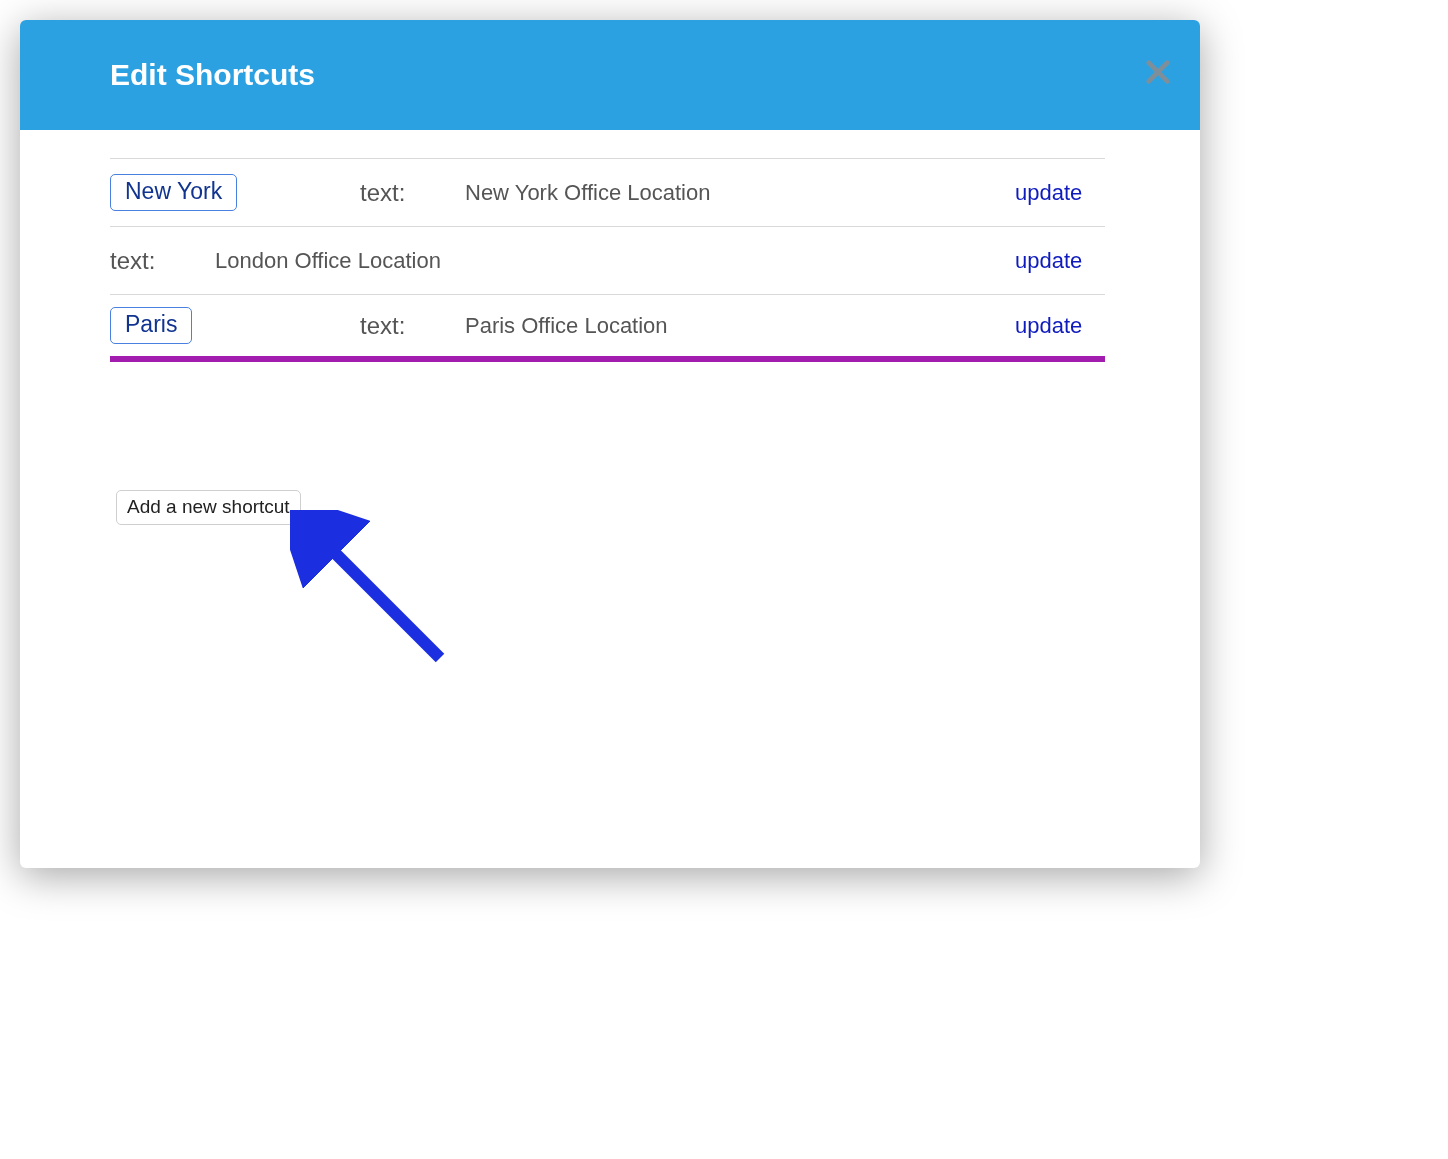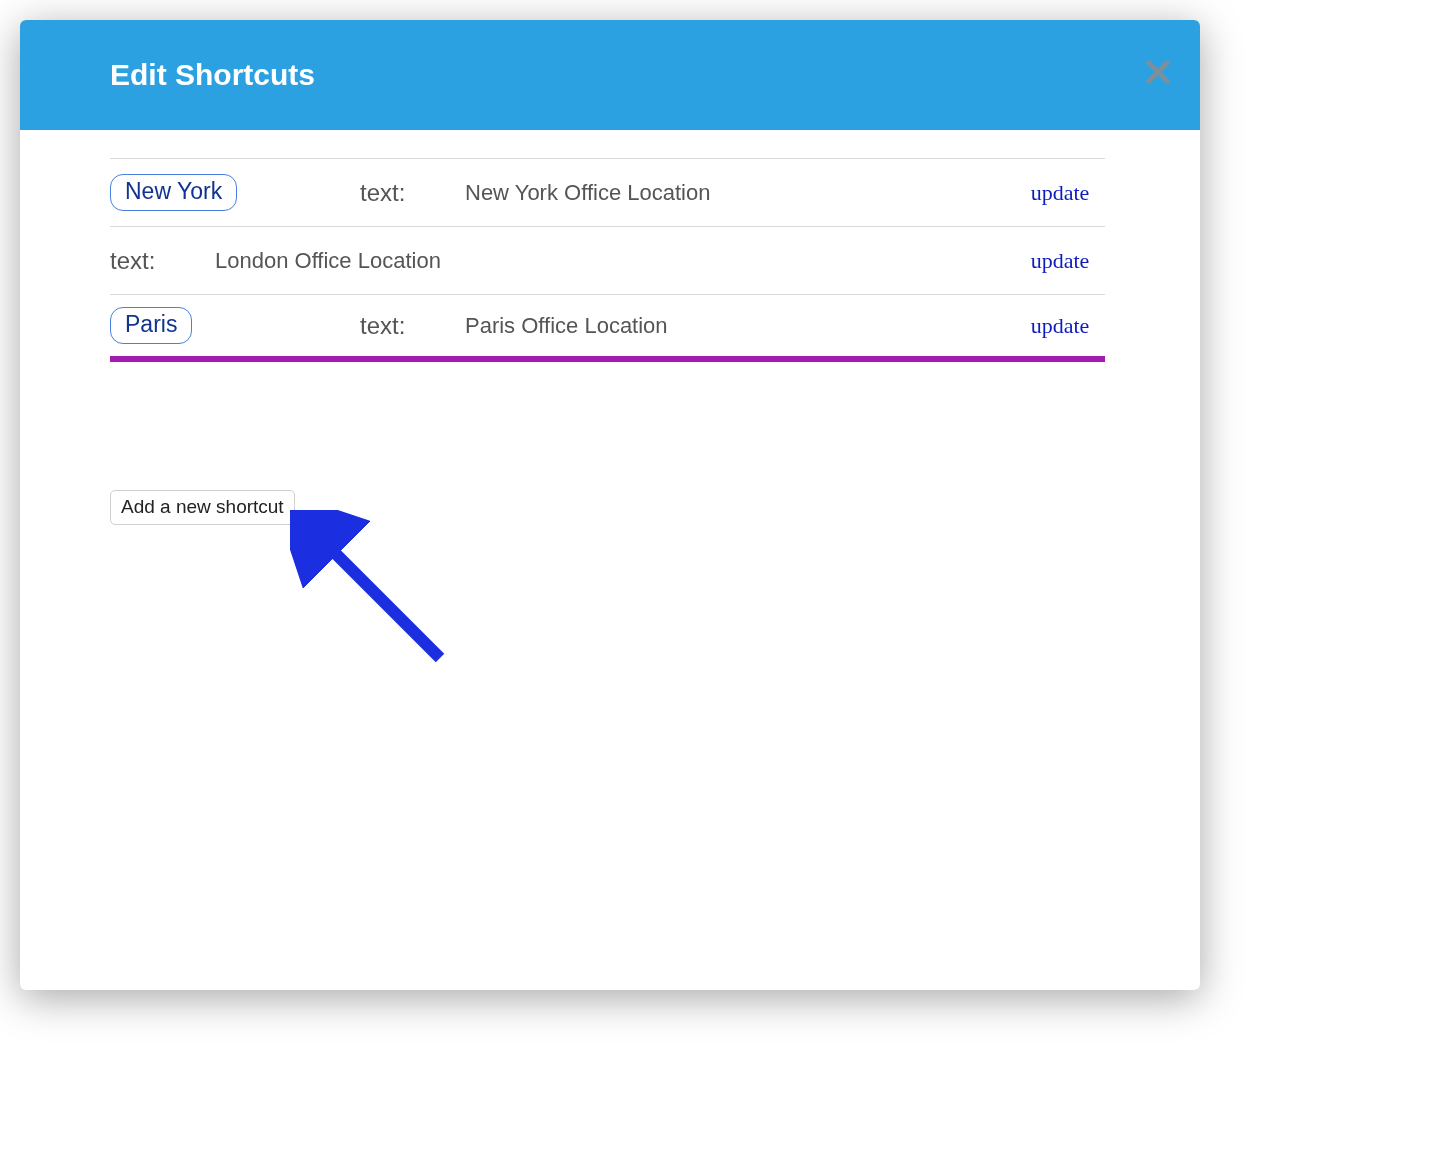--- a/index.html
+++ b/index.html
@@ -9,21 +9,21 @@
     }
     body {
       font-family: -apple-system, BlinkMacSystemFont, "Segoe UI", Helvetica, Arial, sans-serif;
       background: #ffffff;
       width: 1448px;
       height: 1159px;
       padding: 20px;
     }
     .modal {
       width: 1180px;
-      height: 970px;
+      height: 848px;
       background: #ffffff;
       border-radius: 6px;
       box-shadow: 0 8px 40px rgba(0,0,0,0.35);
       overflow: hidden;
       position: relative;
     }
     .modal-header {
       background: #2ca1e2;
       height: 110px;
       display: flex;
@@ -69,51 +69,50 @@
     .shortcut-tag-cell {
       width: 250px;
       display: flex;
       align-items: center;
     }
     .shortcut-tag {
       display: inline-block;
       border: 1.5px solid #4a80e0;
       color: #10348f;
       font-size: 23px;
-      border-radius: 13px;
+      border-radius: 5px;
       padding: 4px 14px 5px 14px;
       font-weight: 400;
       line-height: 1.1;
     }
     .text-label-cell {
       width: 58px;
       color: #555;
       font-size: 24px;
     }
     .text-value-cell {
       flex: 1;
       color: #555;
       font-size: 22px;
       padding-left: 6px;
       margin-left: 41px;
     }
     .update-cell {
       width: 90px;
-      text-align: center;
-      font-family: Liberation Serif, serif;
+      text-align: left;
     }
     .update-link {
       color: #0f1bbd;
       font-size: 22px;
       cursor: pointer;
       font-weight: 400;
     }
     .add-shortcut-btn {
       margin-top: 128px;
-      margin-left: 0;
+      margin-left: 6px;
       display: inline-block;
       background: #ffffff;
       border: 1px solid #cfcfcf;
       border-radius: 5px;
       padding: 5px 10px 6px 10px;
       font-size: 19px;
       color: #222;
       cursor: pointer;
       font-family: inherit;
     }

